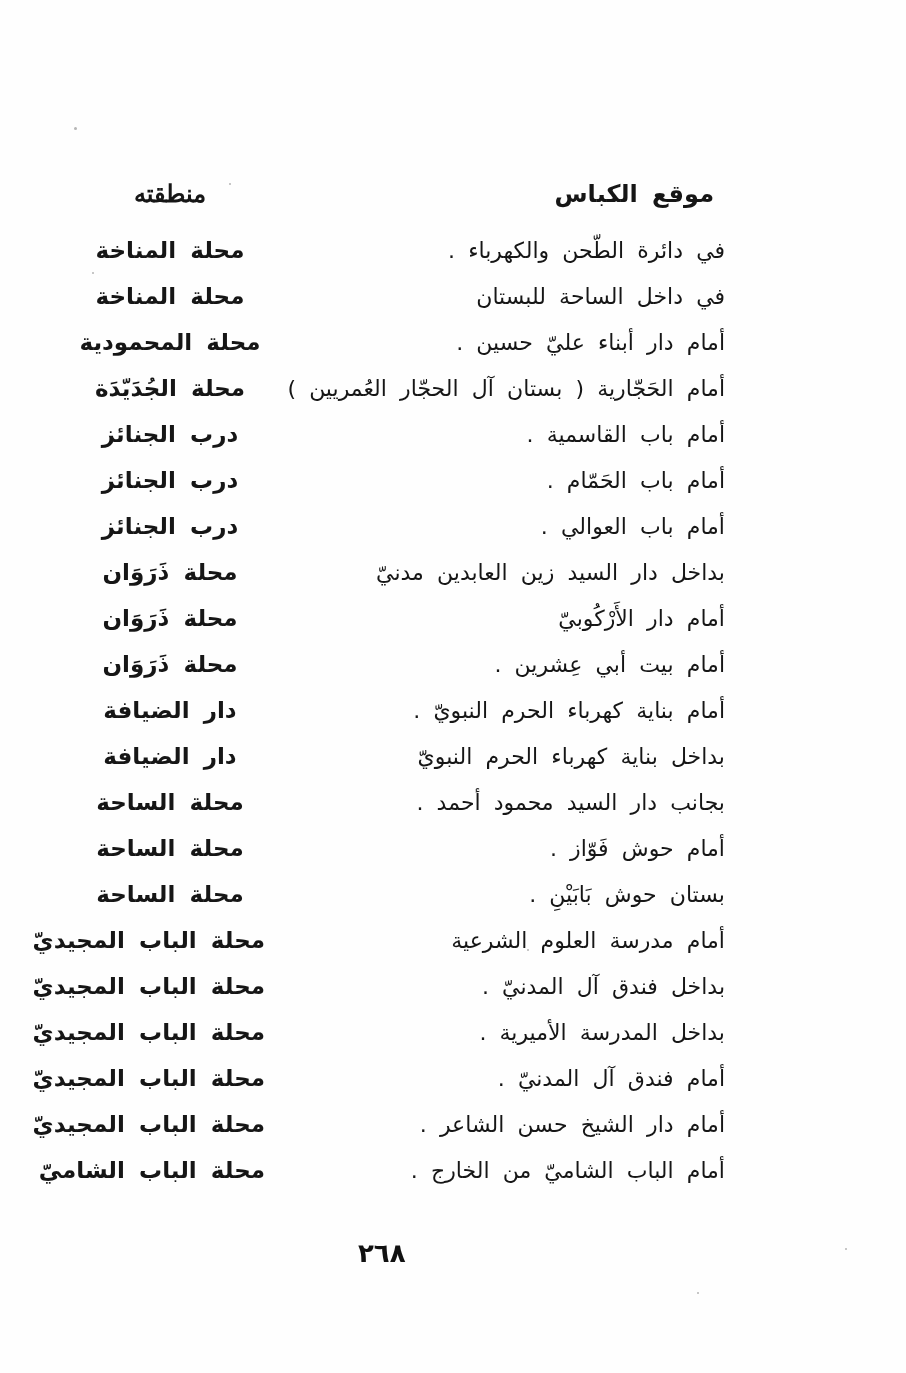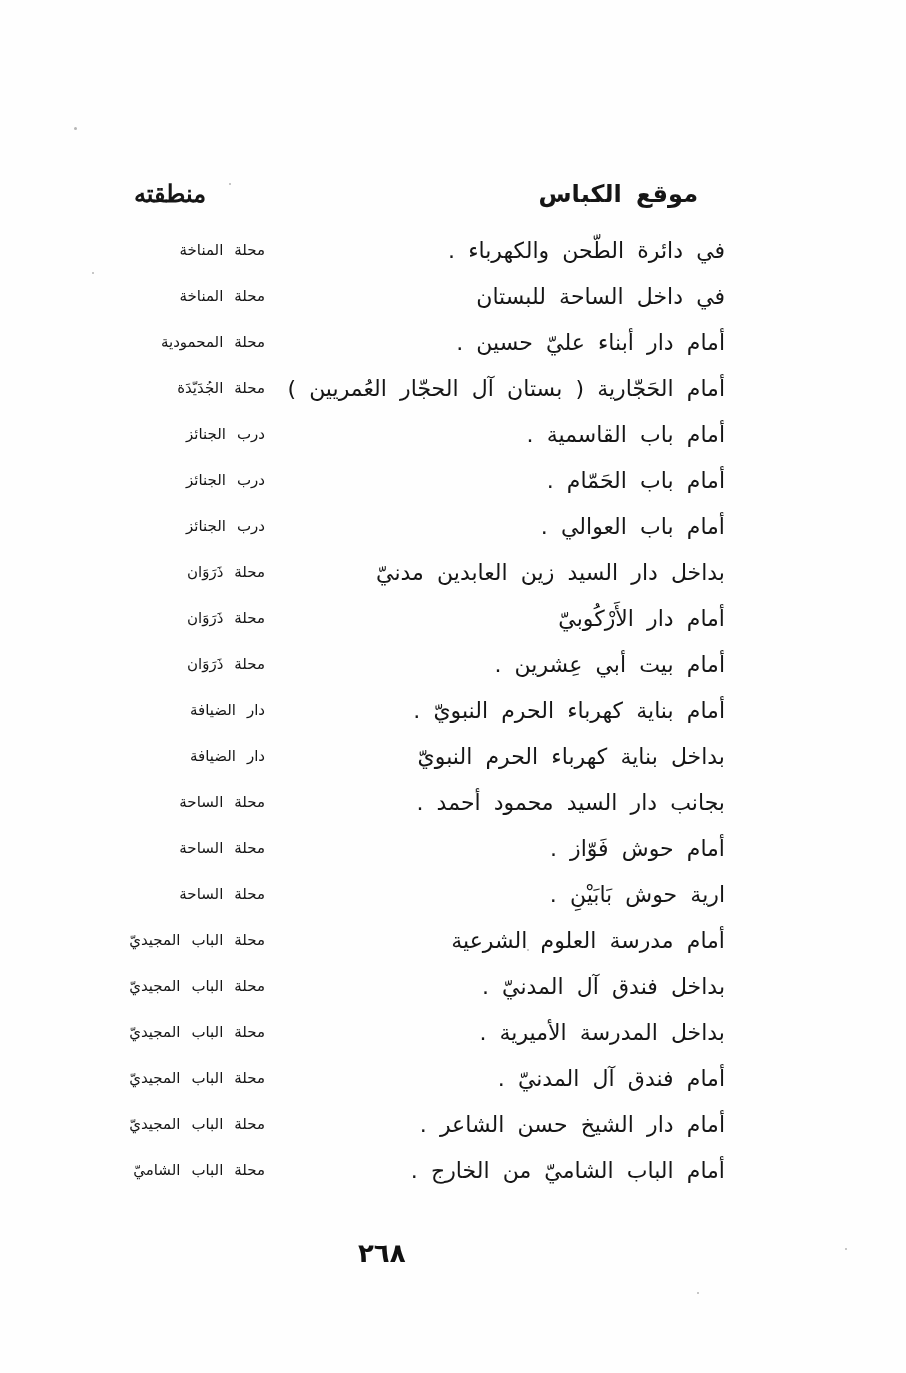--- a/index.html
+++ b/index.html
@@ -13,29 +13,29 @@
     background:#fefefe;overflow:hidden;color:#161616;
   }
   .content{
     position:absolute;left:75px;top:180px;width:650px;
     direction:rtl;
   }
   .header-row{
     display:flex;justify-content:space-between;align-items:baseline;
     height:47px;font-weight:bold;font-size:24px;word-spacing:0.25em;
   }
-  .header-loc{margin-right:27px;}
+  .header-loc{margin-right:11px;}
   .header-dist{width:190px;text-align:center;flex:none;font-family:Liberation Serif, serif;}
   .rows{display:block;}
   .row{
     display:flex;justify-content:space-between;align-items:center;
     height:46px;font-size:22px;word-spacing:0.28em;white-space:nowrap;
   }
   .loc-cell{text-align:right;}
-  .dist-cell{width:190px;text-align:right;flex:none;font-size:15px;}
+  .dist-cell{width:190px;text-align:center;flex:none;font-size:23px;font-weight:bold;}
   .page-number{
     position:absolute;left:358px;top:1210px;width:60px;
     font-size:26px;font-weight:bold;letter-spacing:2px;color:#111;margin-top:28px;
   }
   .speck{
     position:absolute;background:#7a7a7a;border-radius:50%;
     width:3px;height:3px;opacity:.55;
   }
 </style>
 </head>
@@ -113,21 +113,21 @@
     <div class="loc-cell">بجانب دار السيد محمود أحمد .</div>
     <div class="dist-cell">محلة الساحة</div>
   </div>
 
   <div class="row">
     <div class="loc-cell">أمام حوش فَوّاز .</div>
     <div class="dist-cell">محلة الساحة</div>
   </div>
 
   <div class="row">
-    <div class="loc-cell">ارية حوش بَابَيْنِ .</div>
+    <div class="loc-cell">بستان حوش بَابَيْنِ .</div>
     <div class="dist-cell">محلة الساحة</div>
   </div>
 
   <div class="row">
     <div class="loc-cell">أمام مدرسة العلوم الشرعية</div>
     <div class="dist-cell">محلة الباب المجيديّ</div>
   </div>
 
   <div class="row">
     <div class="loc-cell">بداخل فندق آل المدنيّ .</div>

